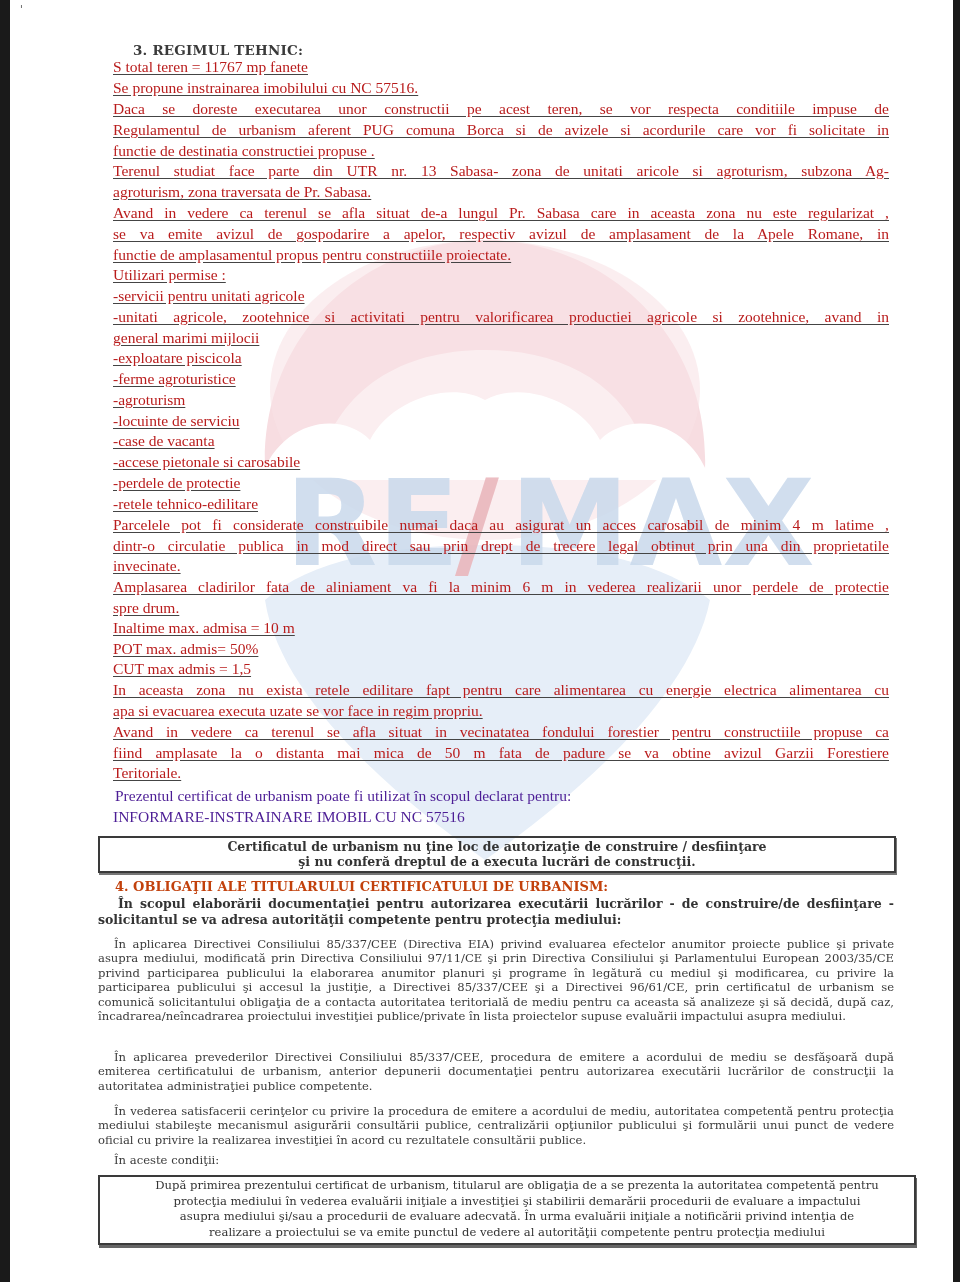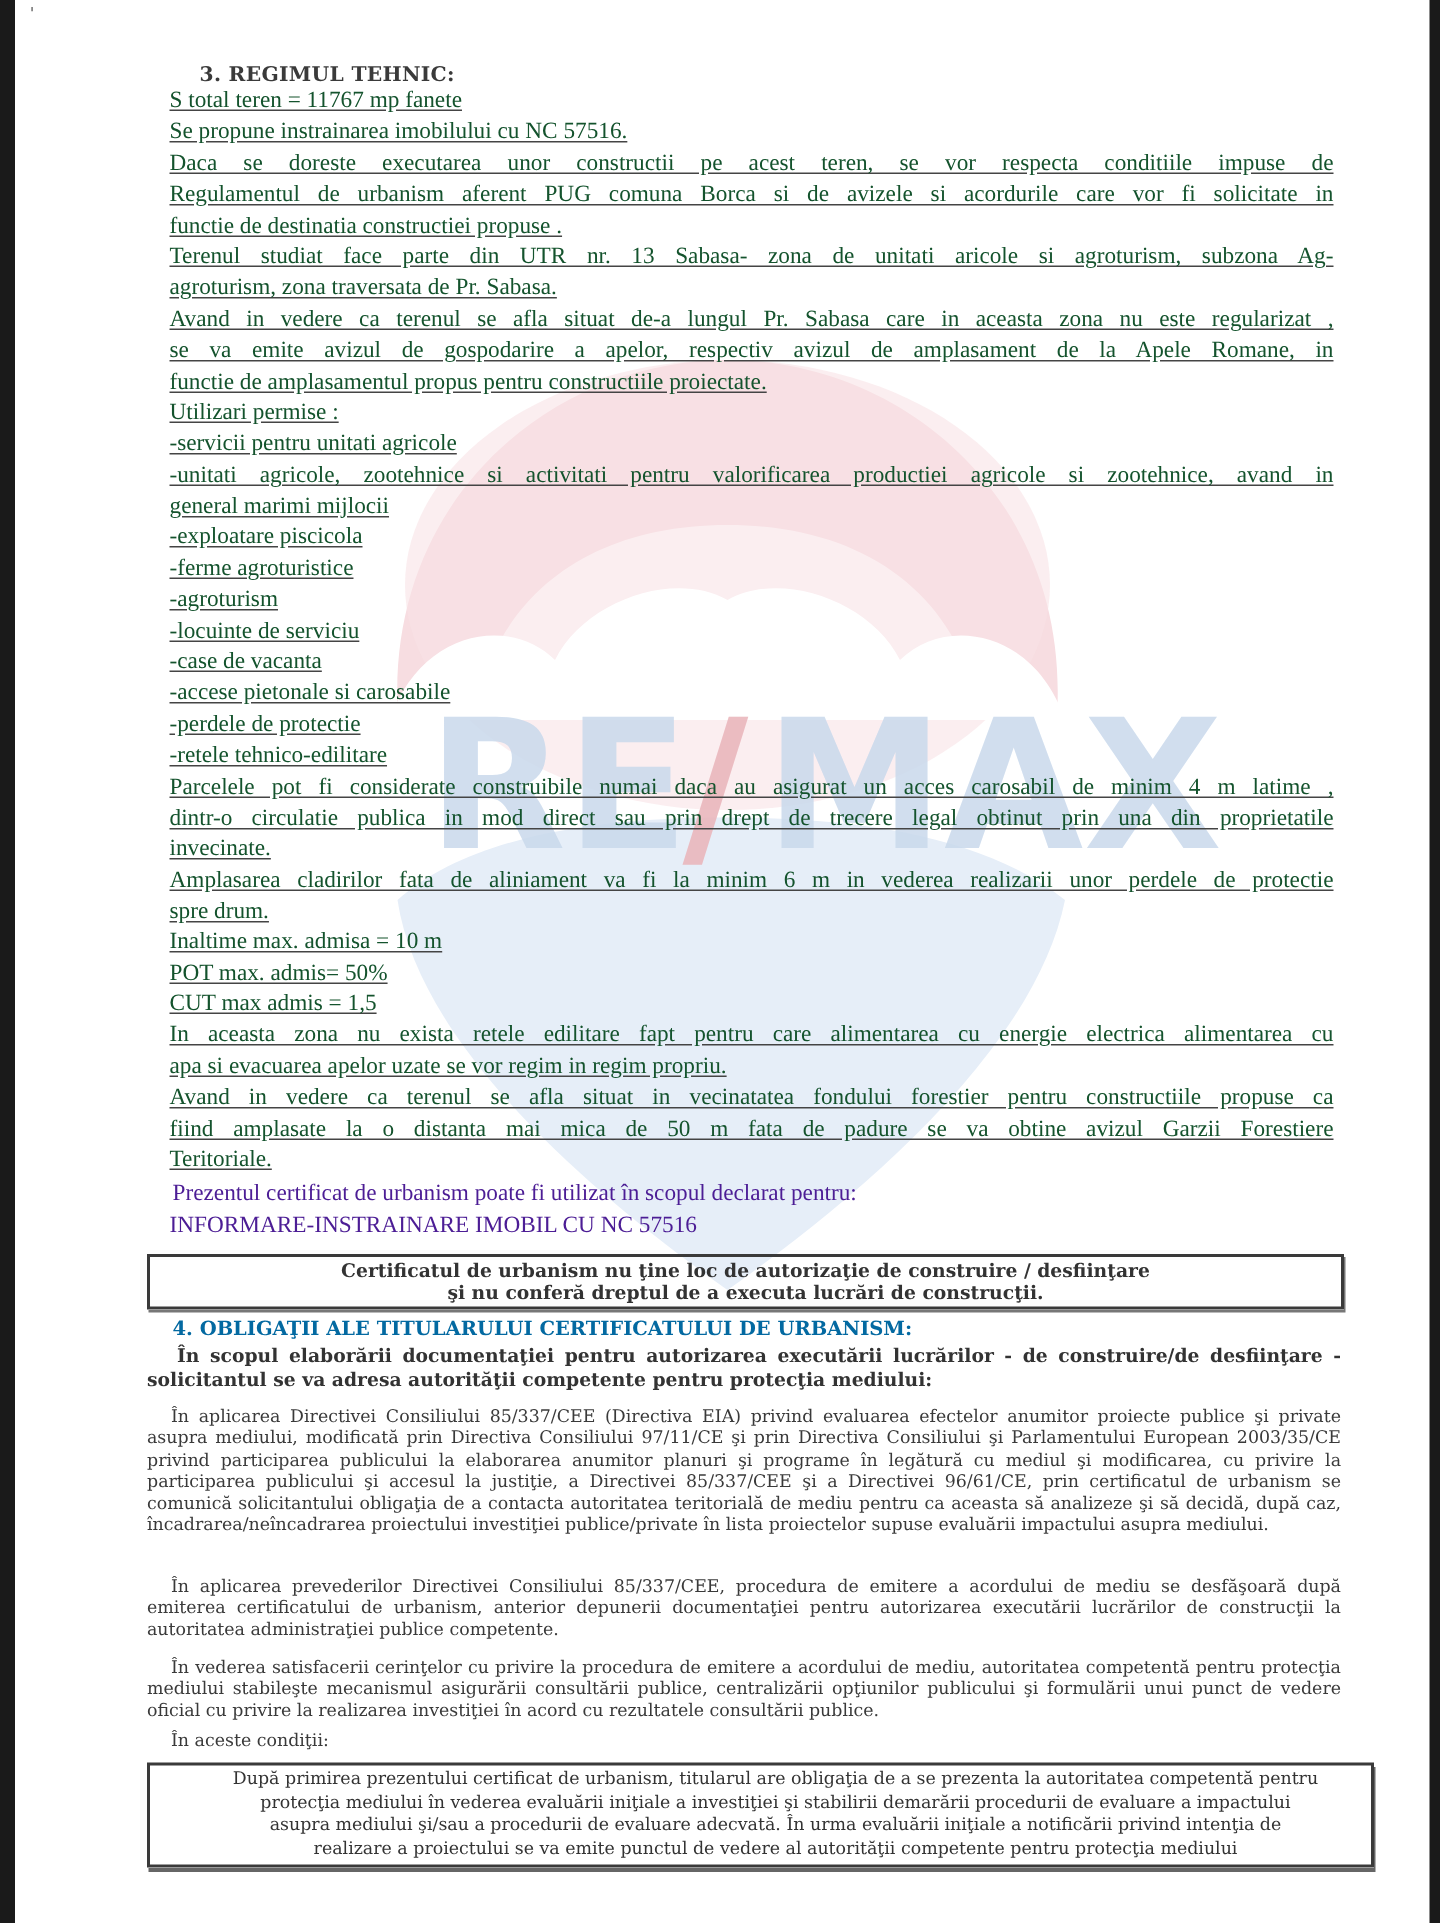--- a/index.html
+++ b/index.html
@@ -13,38 +13,38 @@
   .watermark { position: absolute; left: 0; top: 0; width: 943px; height: 1282px; pointer-events: none; }
   .content { position: absolute; left: 0; top: 0; width: 943px; height: 1282px; color: #3a3a3a; }
   .mark-tl { position: absolute; left: 10px; top: 4px; font: 10px "DejaVu Sans", sans-serif; color: #555; }
 
   .section-title {
     position: absolute; left: 123px; top: 42px;
     font: bold 13.5px "DejaVu Serif", serif; color: #3a3a3a; letter-spacing: 0.2px; text-align: right;
   }
   .uline {
     position: absolute; left: 103px; width: 776px;
-    font: 15.5px "Liberation Serif", serif; color: #14532d;
+    font: 15.5px "Liberation Serif", serif; color: #b91c1c;
     line-height: 20.7px; text-align: justify;
   }
   .uline span.u {
     text-decoration: underline; text-decoration-color: #444; text-underline-offset: 2px;
   }
   .plain {
     position: absolute; left: 103px; font: 15.5px "Liberation Serif", serif; color: #4c1d95;
   }
   .box1 {
     position: absolute; left: 88px; top: 836px; width: 794px; height: 32px;
     border: 2px solid #3a3a3a; box-shadow: 1px 2px 0 #777;
     text-align: center; font: bold 12.5px "DejaVu Serif", serif; color: #333; line-height: 15px;
     padding-top: 1px;
   }
   .h4 {
     position: absolute; left: 105px; top: 879px;
-    font: bold 13px "DejaVu Serif", serif; color: #0369a1;
+    font: bold 13px "DejaVu Serif", serif; color: #c2410c;
   }
   .bold-para {
     position: absolute; left: 88px; top: 896px; width: 796px;
     font: bold 12.5px "DejaVu Serif", serif; color: #333; line-height: 16px; text-indent: 20px;
     text-align: justify;
   }
   .para {
     position: absolute; left: 88px; width: 796px;
     font: 11.6px "DejaVu Serif", serif; color: #3a3a3a; line-height: 14.4px; text-indent: 16px;
     text-align: justify;
@@ -105,21 +105,21 @@
     <div class="uline" style="top:494px"><span class="u">-retele tehnico-edilitare</span></div>
     <div class="uline" style="top:515px;text-align-last:justify"><span class="u">Parcelele pot fi considerate construibile numai daca au asigurat un acces carosabil de minim 4 m latime ,</span></div>
     <div class="uline" style="top:536px;text-align-last:justify"><span class="u">dintr-o circulatie publica in mod direct sau prin drept de trecere legal obtinut prin una din proprietatile</span></div>
     <div class="uline" style="top:556px"><span class="u">invecinate.</span></div>
     <div class="uline" style="top:577px;text-align-last:justify"><span class="u">Amplasarea cladirilor fata de aliniament va fi la minim 6 m in vederea realizarii unor perdele de protectie</span></div>
     <div class="uline" style="top:598px"><span class="u">spre drum.</span></div>
     <div class="uline" style="top:618px"><span class="u">Inaltime max. admisa = 10 m</span></div>
     <div class="uline" style="top:639px"><span class="u">POT max. admis= 50%</span></div>
     <div class="uline" style="top:659px"><span class="u">CUT max admis = 1,5</span></div>
     <div class="uline" style="top:680px;text-align-last:justify"><span class="u">In aceasta zona nu exista retele edilitare fapt pentru care alimentarea cu energie electrica alimentarea cu</span></div>
-    <div class="uline" style="top:701px"><span class="u">apa si evacuarea apelor uzate se vor regim in regim propriu.</span></div>
+    <div class="uline" style="top:701px"><span class="u">apa si evacuarea executa uzate se vor face in regim propriu.</span></div>
     <div class="uline" style="top:722px;text-align-last:justify"><span class="u">Avand in vedere ca terenul se afla situat in vecinatatea fondului forestier pentru constructiile propuse ca</span></div>
     <div class="uline" style="top:743px;text-align-last:justify"><span class="u">fiind amplasate la o distanta mai mica de 50 m fata de padure se va obtine avizul Garzii Forestiere</span></div>
     <div class="uline" style="top:763px"><span class="u">Teritoriale.</span></div>
 
     <div class="plain" style="top:787px;left:105px">Prezentul certificat de urbanism poate fi utilizat în scopul declarat pentru:</div>
     <div class="plain" style="top:808px;left:103px">INFORMARE-INSTRAINARE IMOBIL CU NC 57516</div>
 
     <div class="box1">
       <div>Certificatul de urbanism nu ţine loc de autorizaţie de construire / desfiinţare</div>
       <div>şi nu conferă dreptul de a executa lucrări de construcţii.</div>

